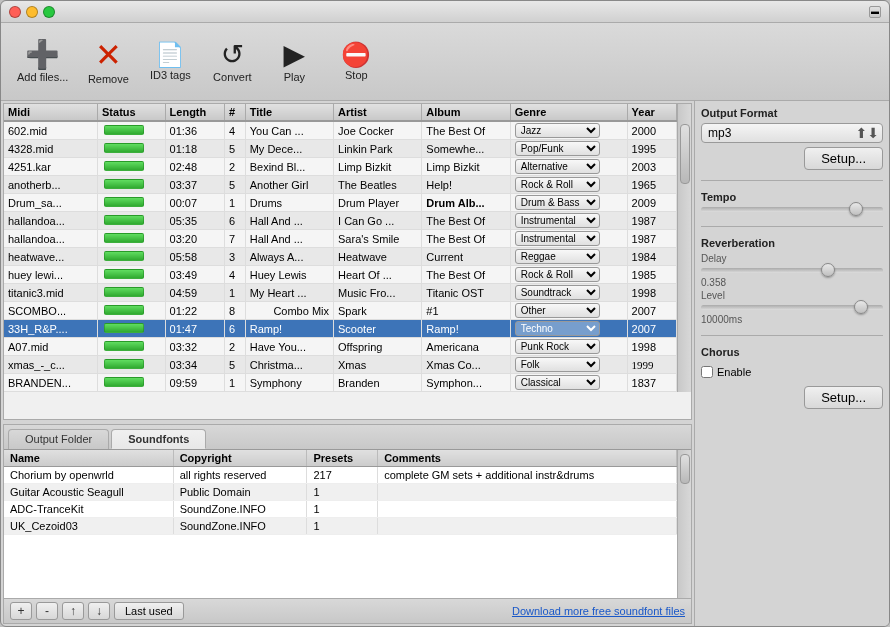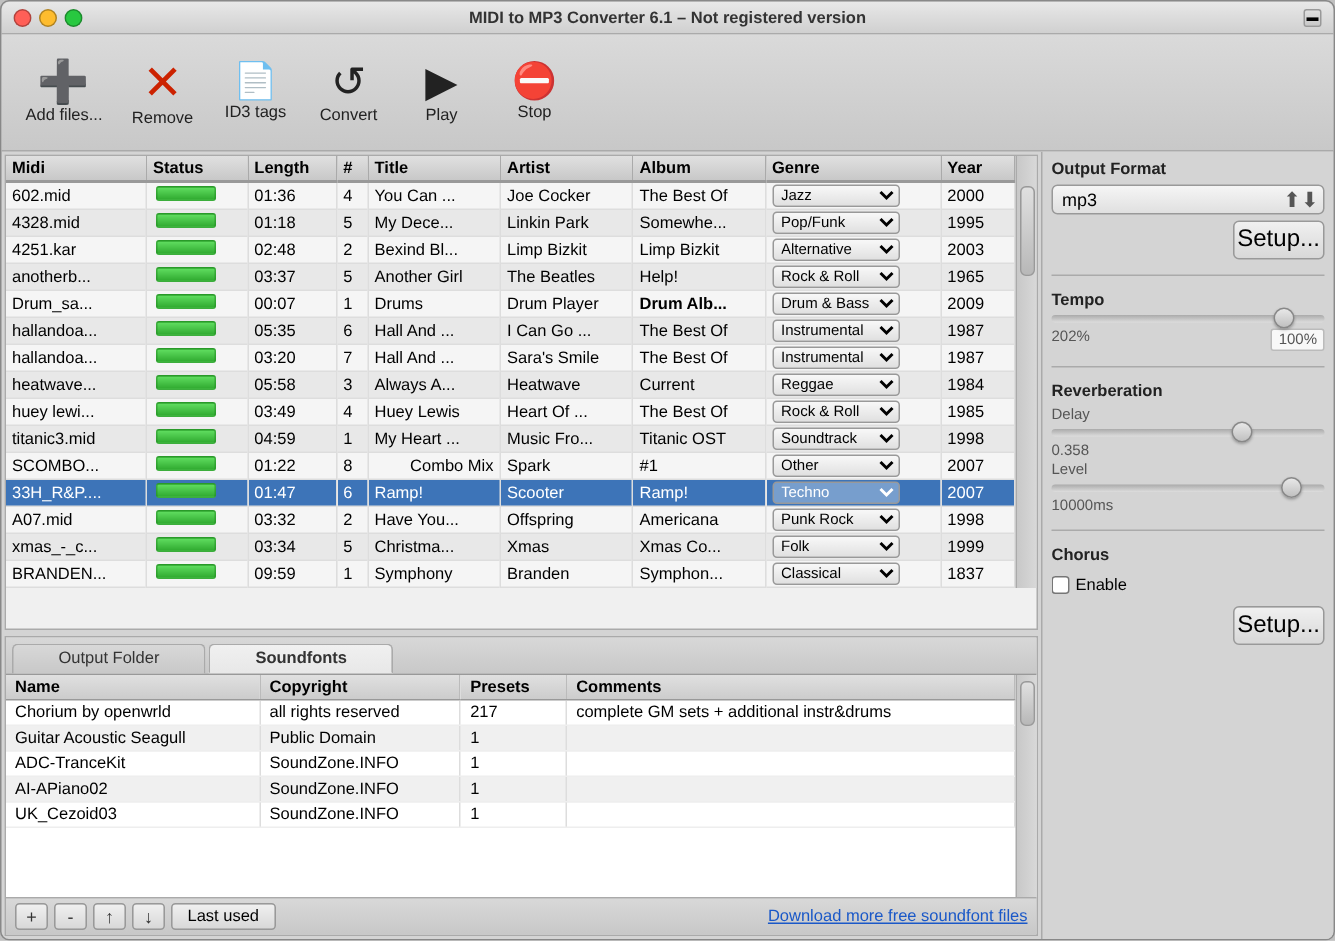--- a/index.html
+++ b/index.html
@@ -231,25 +231,25 @@
 
     .select-arrow {
       position: absolute;
       right: 4px;
       font-size: 14px;
       color: #555;
       pointer-events: none;
     }
 
     .setup-btn {
-      padding: 3px 2px;
+      padding: 3px 16px;
       background: linear-gradient(to bottom, #f0f0f0, #d8d8d8);
       border: 1px solid #999;
       border-radius: 4px;
-      font-size: 16px;
+      font-size: 13px;
       cursor: pointer;
       display: block;
       margin-left: auto;
     }
 
     .slider-track {
       width: 100%;
       height: 5px;
       background: linear-gradient(to bottom, #aaa, #ddd);
       border-radius: 3px;
@@ -319,21 +319,21 @@
 
     .tab-bar {
       display: flex;
       background: linear-gradient(to bottom, #d8d8d8, #c8c8c8);
       border-bottom: 1px solid #999;
       padding: 4px 4px 0;
       gap: 2px;
     }
 
     .tab {
-      padding: 3px 30px;
+      padding: 3px 16px;
       font-size: 11px;
       border: 1px solid #aaa;
       border-bottom: none;
       border-radius: 4px 4px 0 0;
       cursor: pointer;
       background: linear-gradient(to bottom, #d8d8d8, #c8c8c8);
       color: #333;
     }
 
     .tab.active {
@@ -448,21 +448,20 @@
 <body>
 
 <div class="window">
 
   <div class="titlebar">
     <div class="titlebar-buttons">
       <div class="tb-btn close"></div>
       <div class="tb-btn minimize"></div>
       <div class="tb-btn maximize"></div>
     </div>
-    <span class="titlebar-title">MIDI to MP3 Converter 6.1 – Not registered version</span>
     <div class="titlebar-minimize-right">▬</div>
   </div>
 
   <div class="toolbar">
     <button class="toolbar-btn">
       <span class="toolbar-icon">➕</span>
       <span class="toolbar-label">Add files...</span>
     </button>
     <button class="toolbar-btn">
       <span class="toolbar-icon" style="font-size:32px; color:#cc2200;">✕</span>
@@ -653,21 +652,21 @@
                   </tr>
                   <tr>
                     <td style="width: 72px; max-width: 72px; overflow: hidden;">xmas_-_c...</td>
                     <td style="width: 52px; max-width: 52px; overflow: hidden;"><span class="status-green"></span></td>
                     <td style="width: 36px; max-width: 36px; overflow: hidden;">03:34</td>
                     <td style="width: 16px; max-width: 16px; overflow: hidden;">5</td>
                     <td style="width: 68px; max-width: 68px; overflow: hidden;">Christma...</td>
                     <td style="width: 68px; max-width: 68px; overflow: hidden;">Xmas</td>
                     <td style="width: 68px; max-width: 68px; overflow: hidden;">Xmas Co...</td>
                     <td style="width: 90px; max-width: 90px; overflow: hidden;"><select class="genre-select"><option value="Jazz">Jazz</option><option value="Pop/Funk">Pop/Funk</option><option value="Alternative">Alternative</option><option value="Rock &amp; Roll">Rock &amp; Roll</option><option value="Drum &amp; Bass">Drum &amp; Bass</option><option value="Instrumental">Instrumental</option><option value="Reggae">Reggae</option><option value="Soundtrack">Soundtrack</option><option value="Other">Other</option><option value="Techno">Techno</option><option value="Punk Rock">Punk Rock</option><option value="Folk" selected="">Folk</option><option value="Classical">Classical</option></select></td>
-                    <td style="width: 38px; max-width: 38px; overflow: hidden;">1999</td>
+                    <td style="width: 38px; max-width: 38px; overflow: hidden; font-family: Liberation Serif, serif;">1999</td>
                   </tr>
                   <tr>
                     <td style="width: 72px; max-width: 72px; overflow: hidden;">BRANDEN...</td>
                     <td style="width: 52px; max-width: 52px; overflow: hidden;"><span class="status-green"></span></td>
                     <td style="width: 36px; max-width: 36px; overflow: hidden;">09:59</td>
                     <td style="width: 16px; max-width: 16px; overflow: hidden;">1</td>
                     <td style="width: 68px; max-width: 68px; overflow: hidden;">Symphony</td>
                     <td style="width: 68px; max-width: 68px; overflow: hidden;">Branden</td>
                     <td style="width: 68px; max-width: 68px; overflow: hidden;">Symphon...</td>
                     <td style="width: 90px; max-width: 90px; overflow: hidden;"><select class="genre-select"><option value="Jazz">Jazz</option><option value="Pop/Funk">Pop/Funk</option><option value="Alternative">Alternative</option><option value="Rock &amp; Roll">Rock &amp; Roll</option><option value="Drum &amp; Bass">Drum &amp; Bass</option><option value="Instrumental">Instrumental</option><option value="Reggae">Reggae</option><option value="Soundtrack">Soundtrack</option><option value="Other">Other</option><option value="Techno">Techno</option><option value="Punk Rock">Punk Rock</option><option value="Folk">Folk</option><option value="Classical" selected="">Classical</option></select></td>
@@ -712,26 +711,20 @@
                       <td>1</td>
                       <td style="min-width: 200px;"></td>
                     </tr>
                     <tr>
                       <td style="min-width: 120px;">ADC-TranceKit</td>
                       <td>SoundZone.INFO</td>
                       <td>1</td>
                       <td style="min-width: 200px;"></td>
                     </tr>
                     <tr>
-                      <td style="min-width: 120px;">AI-APiano02</td>
-                      <td>SoundZone.INFO</td>
-                      <td>1</td>
-                      <td style="min-width: 200px;"></td>
-                    </tr>
-                    <tr>
                       <td style="min-width: 120px;">UK_Cezoid03</td>
                       <td>SoundZone.INFO</td>
                       <td>1</td>
                       <td style="min-width: 200px;"></td>
                     </tr>
                   </tbody>
               </table>
             </div>
             <div class="scrollbar-v" style="height:100%;">
               <div class="scroll-thumb" style="margin-top: 4px; height: 30px;"></div>
@@ -768,24 +761,20 @@
         </div>
       </div>
 
       <div class="section-divider"></div>
 
       <div>
         <div class="panel-section-label">Tempo</div>
         <div class="slider-track">
           <div class="slider-thumb" style="left: 85%;"></div>
         </div>
-        <div class="slider-value-row">
-          <span>202%</span>
-          <span class="slider-value-box">100%</span>
-        </div>
       </div>
 
       <div class="section-divider"></div>
 
       <div class="reverberation-section">
         <div class="panel-section-label">Reverberation</div>
         <div class="reverb-label">Delay</div>
         <div class="slider-track">
           <div class="slider-thumb" style="left: 70%;"></div>
         </div>

